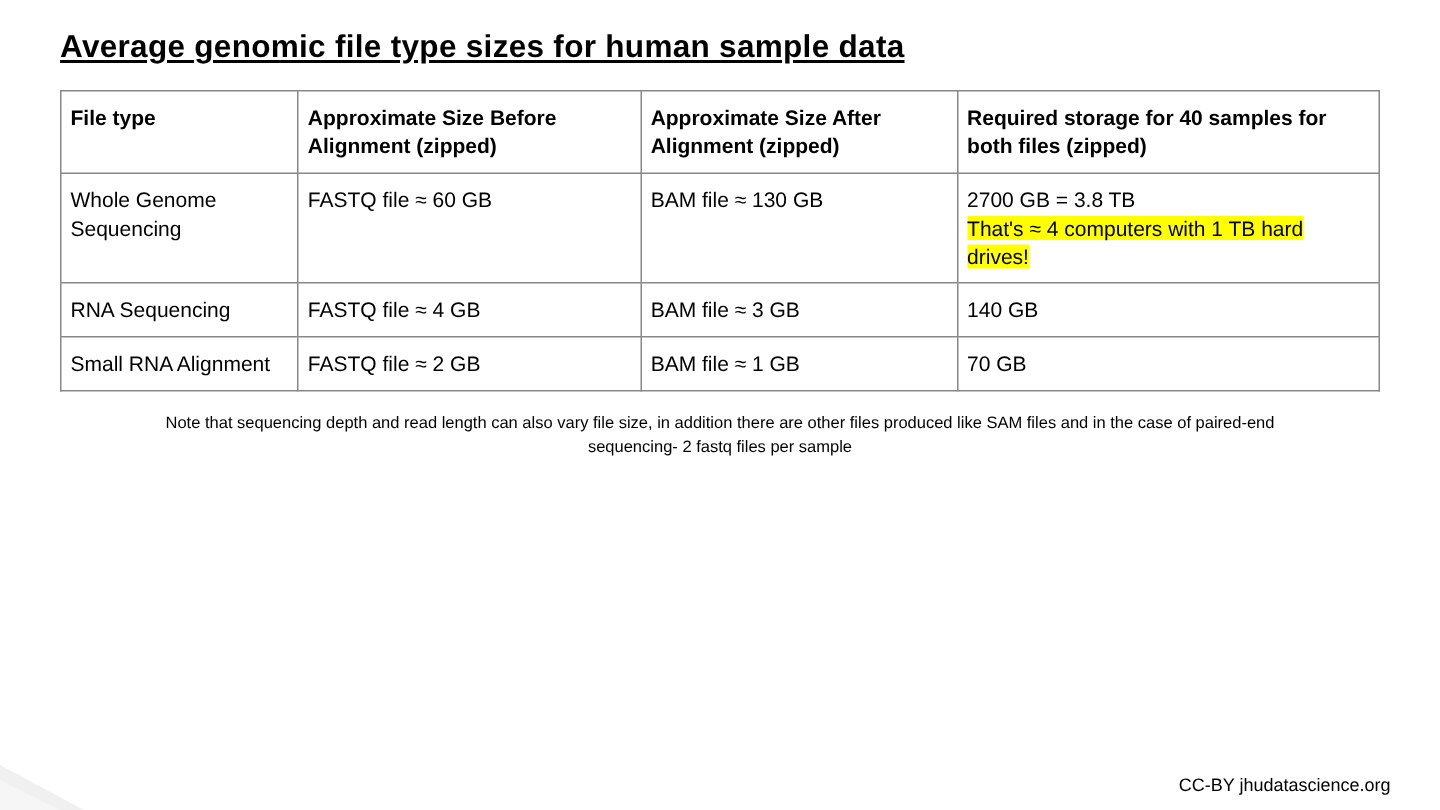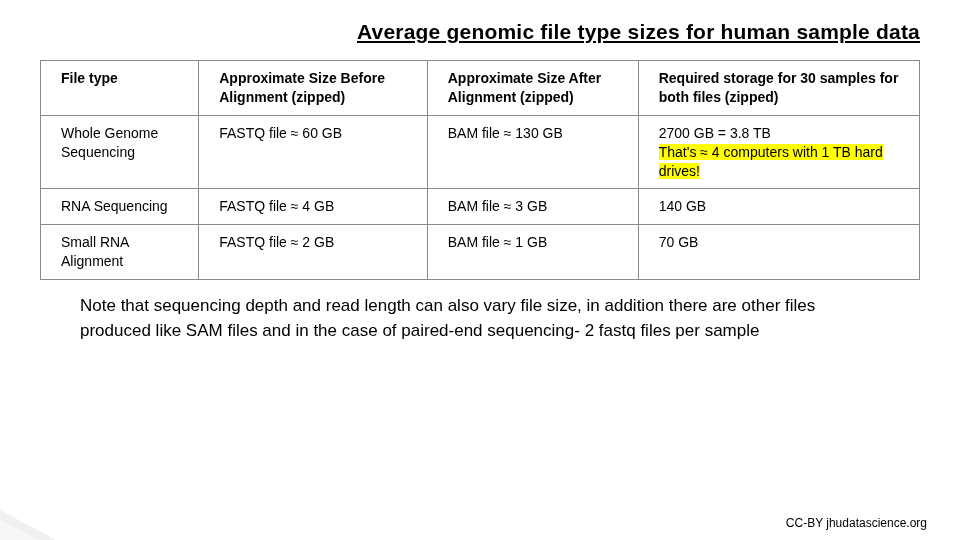--- a/index.html
+++ b/index.html
@@ -6,48 +6,48 @@
     body {
       width: 960px;
       height: 540px;
       background: #ffffff;
       font-family: Arial, Helvetica, sans-serif;
       color: #000;
       position: relative;
       padding: 20px 40px 0 40px;
     }
     .title {
-      text-align: right;
+      text-align: left;
       font-size: 21px;
       font-weight: bold;
       text-decoration: underline;
       margin-bottom: 16px;
       letter-spacing: 0.2px;
     }
     table {
       border-collapse: collapse;
       width: 100%;
       font-size: 14px;
       line-height: 1.35;
     }
     th, td {
       border: 1px solid #888;
-      padding: 8px 20px;
+      padding: 8px 6px;
       text-align: left;
       vertical-align: top;
     }
     th { font-weight: bold; }
     col.c1 { width: 18%; }
     col.c2 { width: 26%; }
     col.c3 { width: 24%; }
     col.c4 { width: 32%; }
     .hl { background: #ffff00; }
     .note {
-      text-align: left;
-      font-size: 17px;
+      text-align: center;
+      font-size: 11px;
       line-height: 1.45;
       margin: 14px 40px 0 40px;
     }
     .credit {
       position: absolute;
       bottom: 10px;
       right: 33px;
       font-size: 12px;
     }
     .corner {
@@ -69,21 +69,21 @@
       <col class="c1">
       <col class="c2">
       <col class="c3">
       <col class="c4">
     </colgroup>
   <thead>
     <tr>
       <th>File type</th>
       <th>Approximate Size Before Alignment (zipped)</th>
       <th>Approximate Size After Alignment (zipped)</th>
-      <th>Required storage for 30 samples for both files (zipped)</th>
+      <th>Required storage for 40 samples for both files (zipped)</th>
     </tr>
   </thead>
   <tbody>
     <tr>
       <td>Whole Genome Sequencing</td>
       <td>FASTQ file ≈ 60 GB</td>
       <td>BAM file ≈ 130 GB</td>
       <td>
         <span>2700 GB = 3.8 TB</span><br>
         <span class="hl">That's ≈ 4 computers with 1 TB hard drives!</span>

